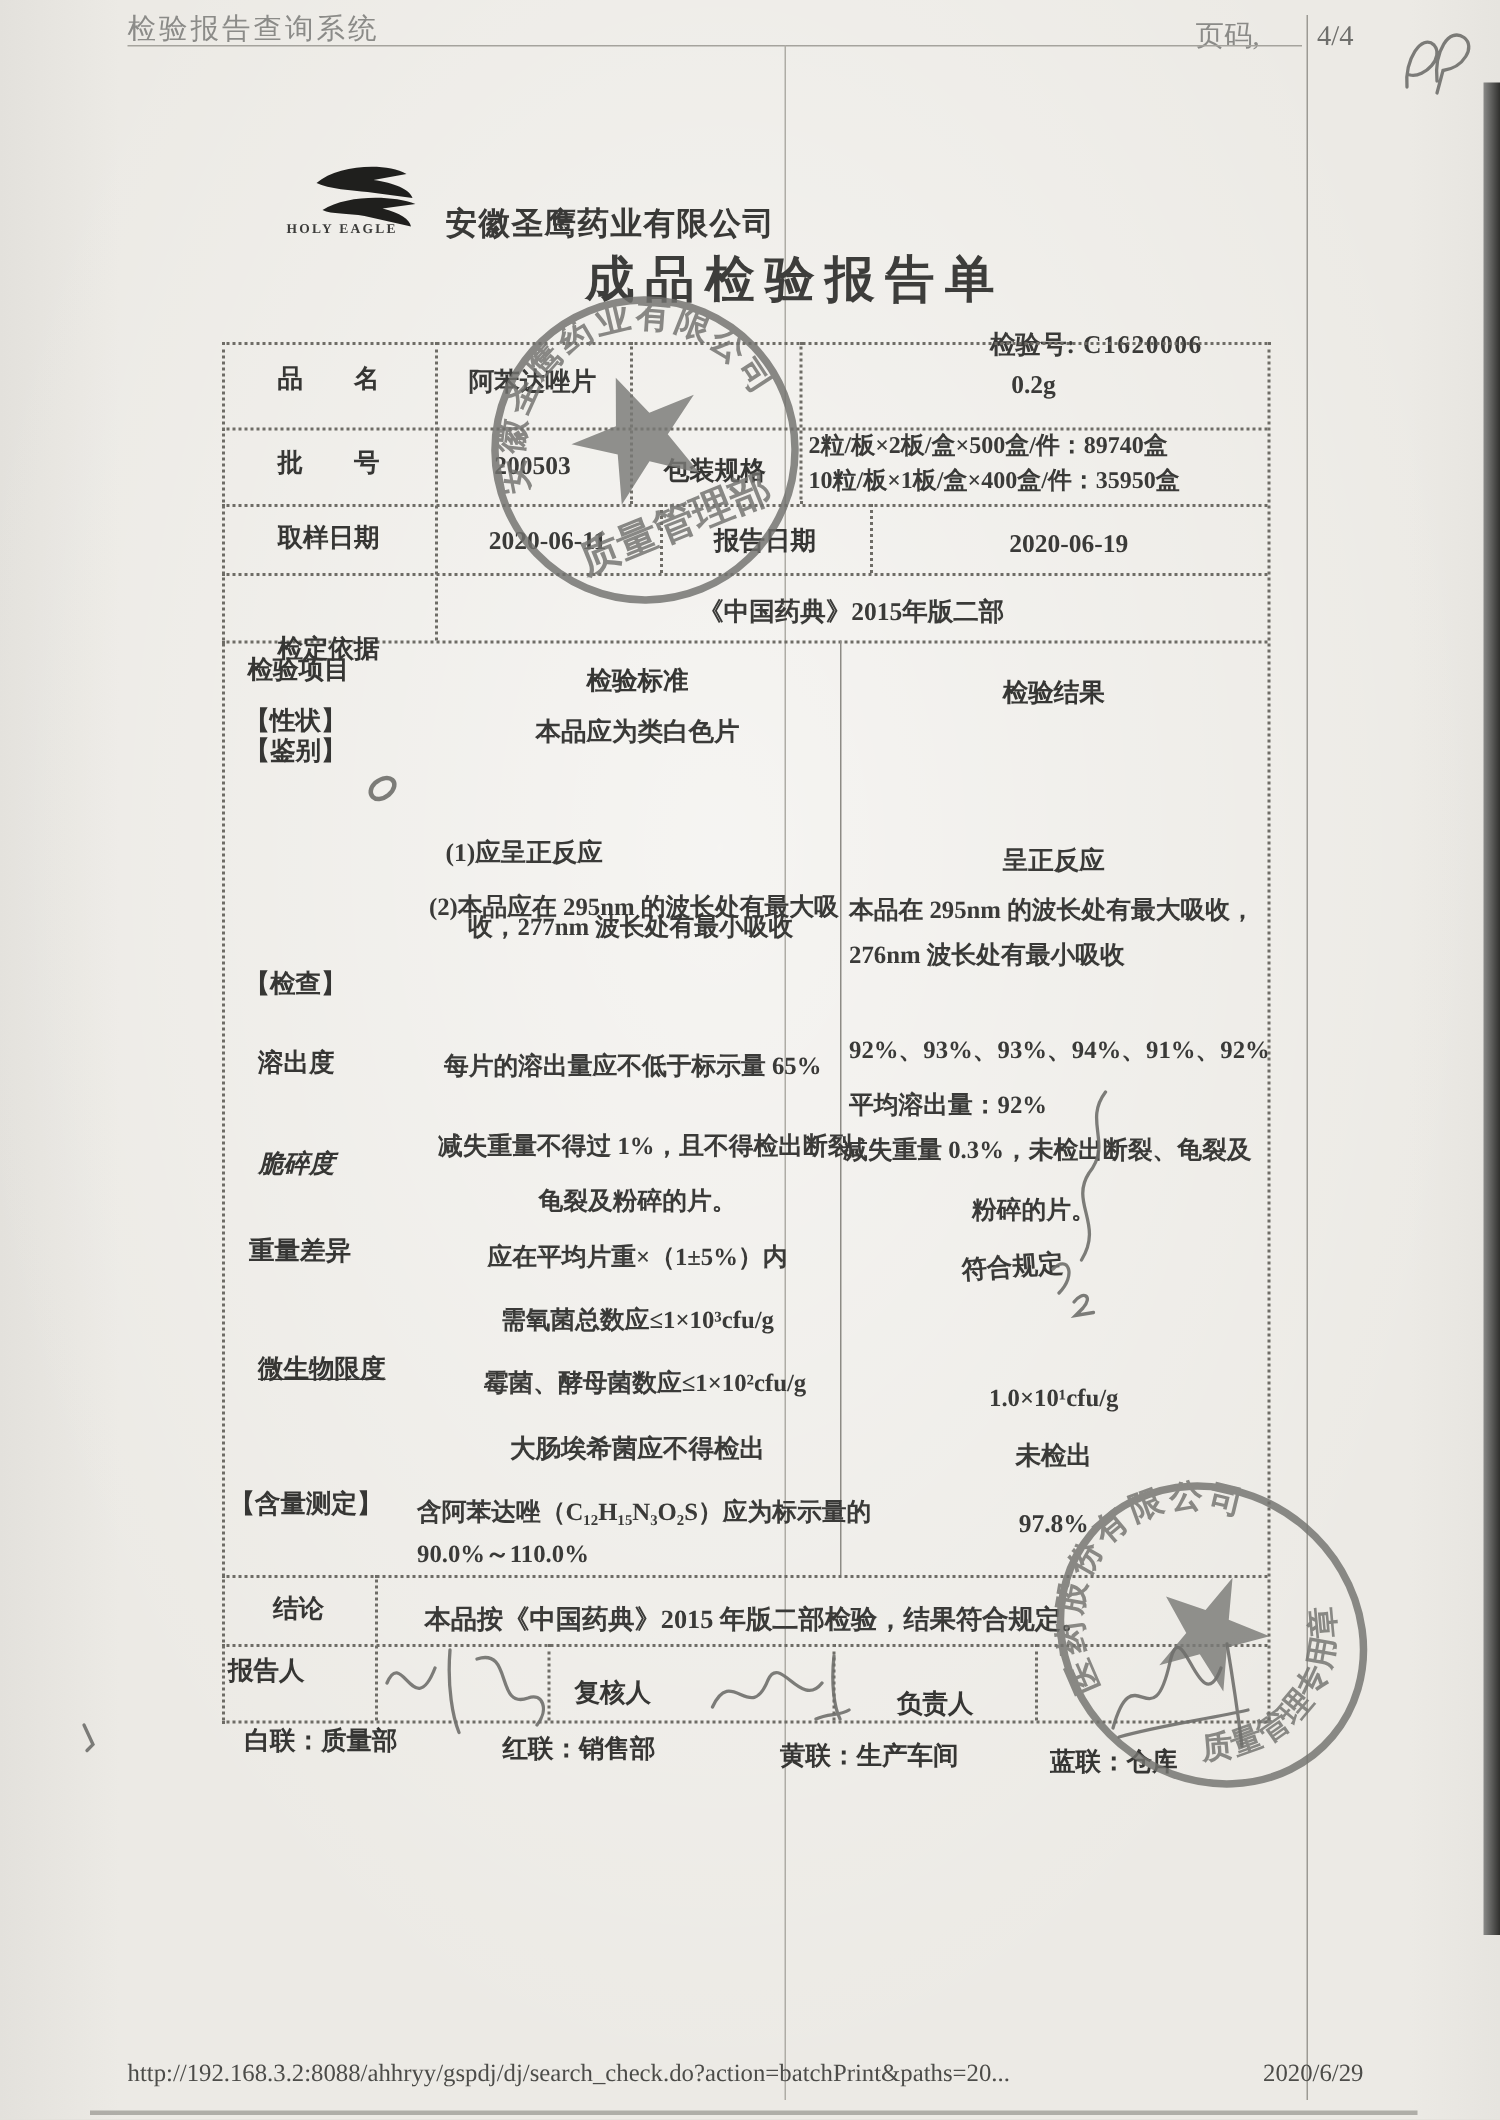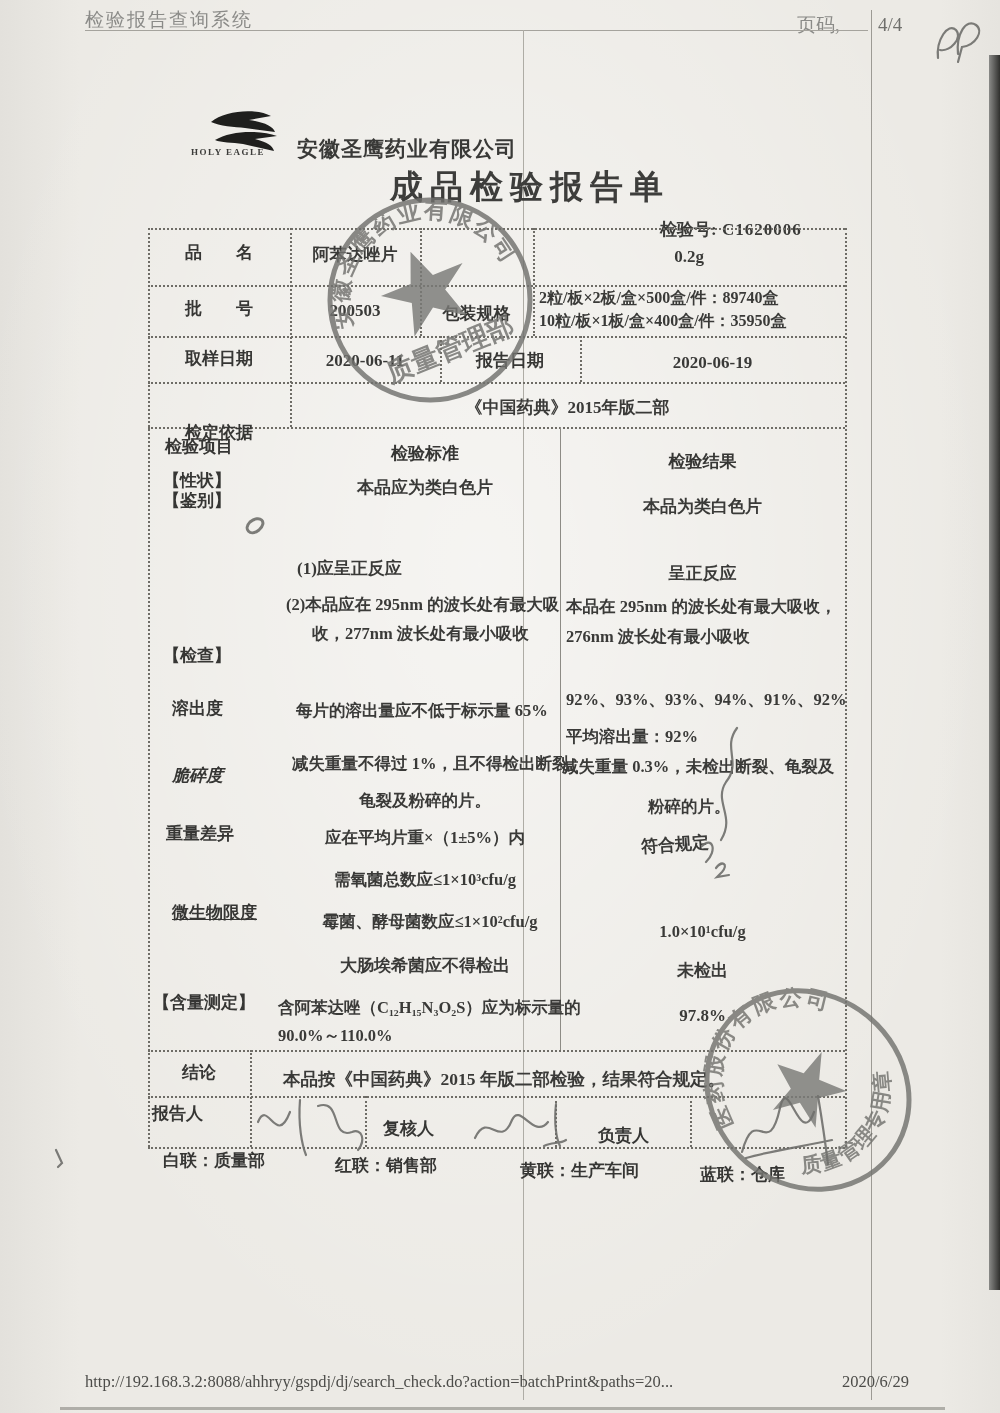--- a/index.html
+++ b/index.html
@@ -85,27 +85,26 @@
 
   <div class="t c lbl" style="left:148px;top:394px;width:142px;font-size:17px;margin-top:28px;">检定依据</div>
   <div class="t c val" style="left:290px;top:397px;width:555px;font-size:17px;">《中国药典》2015年版二部</div>
 
   <div class="t lbl" style="left:165px;top:436px;font-size:17px;">检验项目</div>
   <div class="t c lbl" style="left:560px;top:451px;width:285px;font-size:17px;">检验结果</div>
   <div class="t c lbl" style="left:290px;top:443px;width:270px;font-size:17px;">检验标准</div>
 
   <div class="t lbl" style="left:163px;top:470px;font-size:17px;">【性状】</div>
   <div class="t c val" style="left:290px;top:477px;width:270px;font-size:17px;">本品应为类白色片</div>
-  <div class="t c val" style="left:560px;top:496px;width:285px;font-size:17px;">本品为类白色片</div>
 
   <div class="t lbl" style="left:163px;top:490px;font-size:17px;">【鉴别】</div>
   <div class="t val" style="left:297px;top:558px;font-size:17px;">(1)应呈正反应</div>
   <div class="t c val" style="left:560px;top:563px;width:285px;font-size:17px;">呈正反应</div>
   <div class="t val" style="left:286px;top:595px;font-size:16.5px;">(2)本品应在 295nm 的波长处有最大吸</div>
-  <div class="t val" style="left:312px;top:624px;font-size:16.5px;">收，277nm 波长处有最小吸收</div>
+  <div class="t val" style="left:312px;top:608px;font-size:16.5px;">收，277nm 波长处有最小吸收</div>
   <div class="t val" style="left:566px;top:597px;font-size:16.5px;">本品在 295nm 的波长处有最大吸收，</div>
   <div class="t val" style="left:566px;top:627px;font-size:16.5px;">276nm 波长处有最小吸收</div>
 
   <div class="t lbl" style="left:163px;top:645px;font-size:17px;">【检查】</div>
 
   <div class="t lbl" style="left:172px;top:698px;font-size:17px;">溶出度</div>
   <div class="t val" style="left:296px;top:701px;font-size:16.5px;">每片的溶出量应不低于标示量 65%</div>
   <div class="t val" style="left:566px;top:690px;font-size:16.5px;">92%、93%、93%、94%、91%、92%</div>
   <div class="t val" style="left:566px;top:727px;font-size:16.5px;">平均溶出量：92%</div>
 

